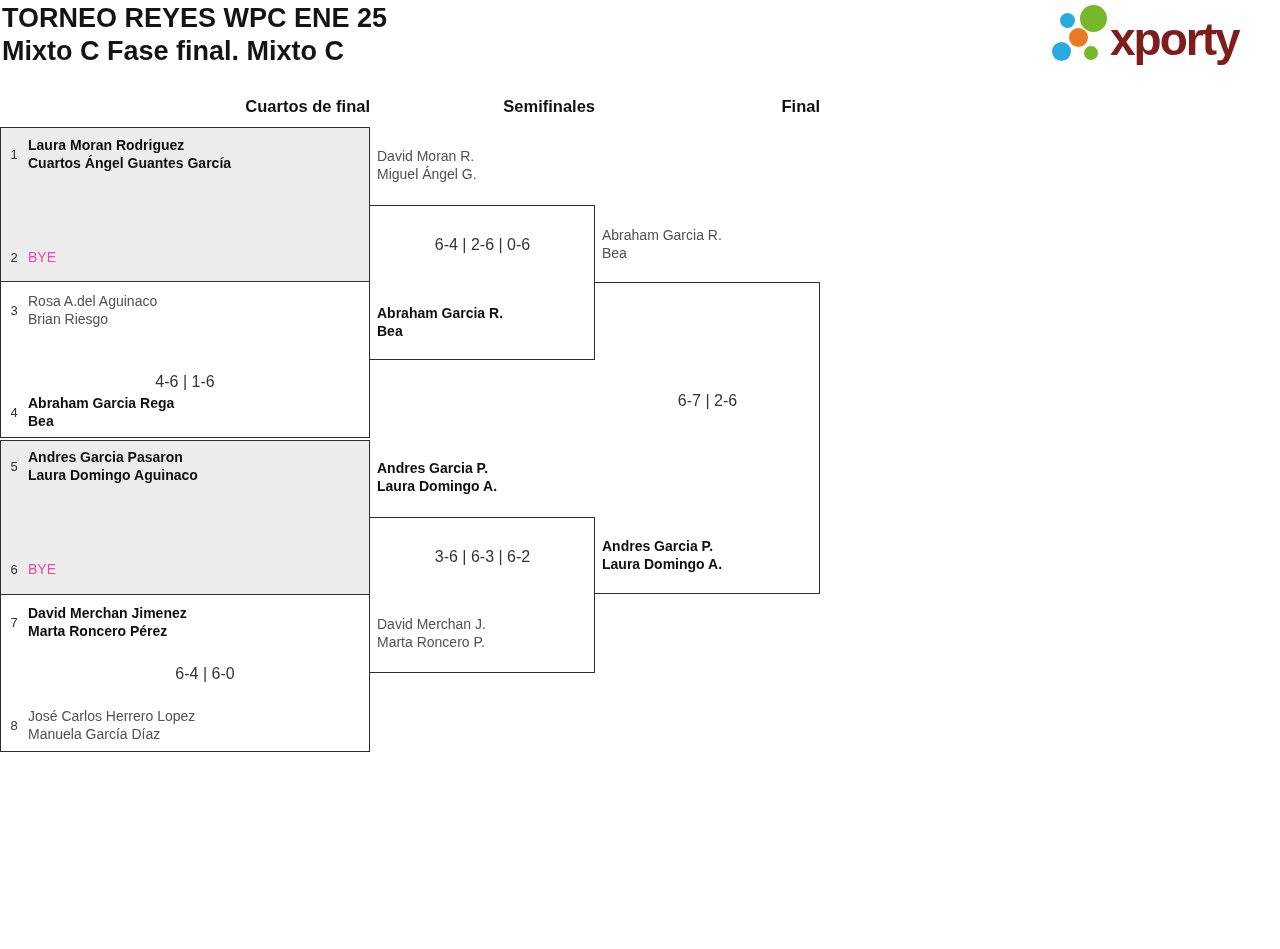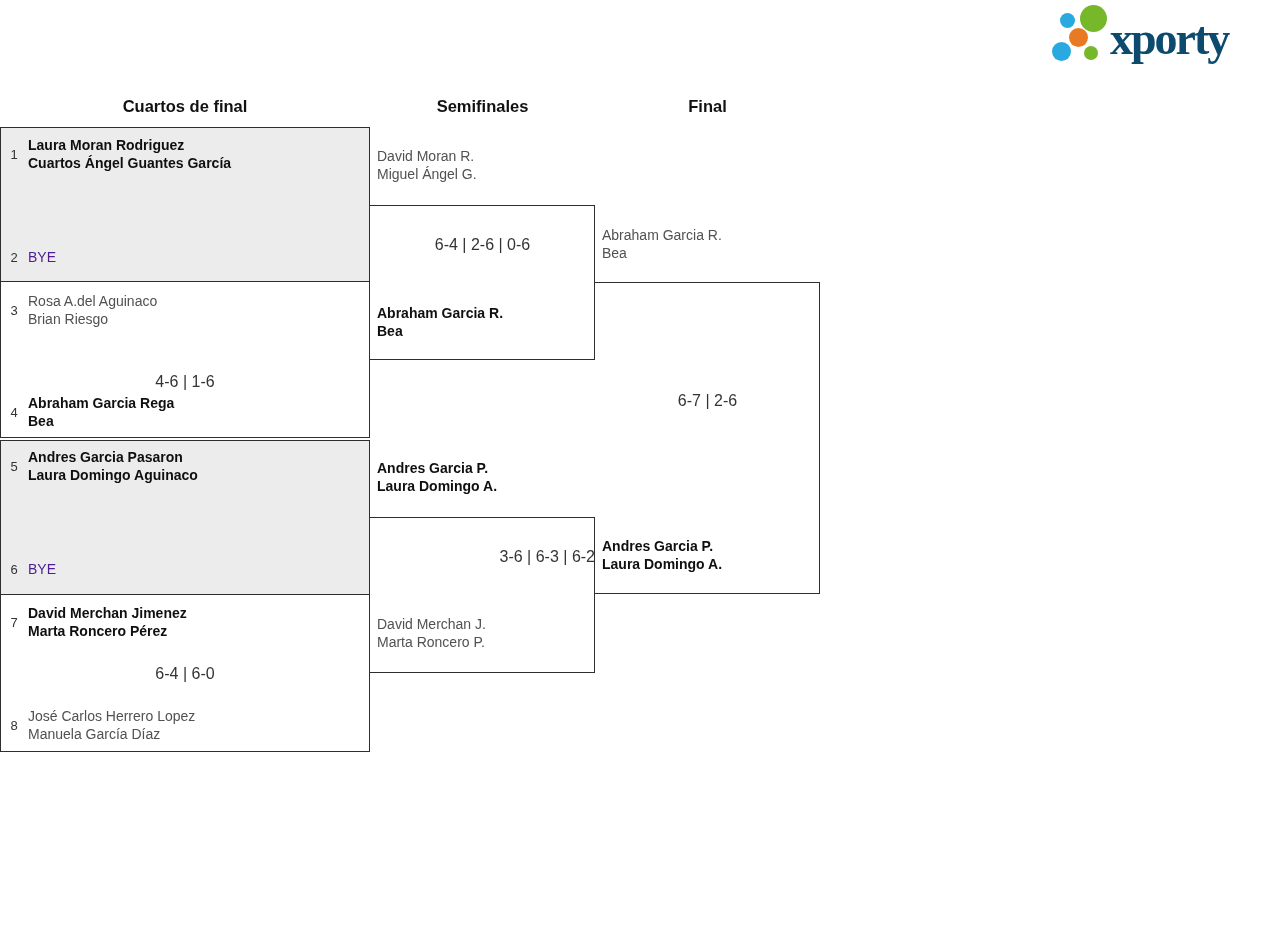--- a/index.html
+++ b/index.html
@@ -8,43 +8,43 @@
 
   
   .title-block{position:absolute;left:2px;top:2px;line-height:33px;font-size:27px;font-weight:600;color:#141414;letter-spacing:0;}
   
   .dot{position:absolute;border-radius:50%;}
   .dot-b1{left:1060px;top:13px;width:15px;height:15px;background:#2aa9e0;}
   .dot-g1{left:1080px;top:5px;width:27px;height:27px;background:#76b82a;}
   .dot-o1{left:1069px;top:28px;width:19px;height:19px;background:#e87a24;}
   .dot-b2{left:1052px;top:42px;width:19px;height:19px;background:#2aa9e0;}
   .dot-g2{left:1084px;top:46px;width:14px;height:14px;background:#76b82a;}
-  .logo-text{position:absolute;left:1110px;top:15px;font-family:Liberation Serif, serif;font-size:46px;line-height:48px;font-weight:800;letter-spacing:-2px;color:#0c4a6e;}
+  .logo-text{position:absolute;left:1110px;top:15px;font-family:Liberation Sans, sans-serif;font-size:46px;line-height:48px;font-weight:800;letter-spacing:-2px;color:#7f1d1d;}
 
   
-  .colh{position:absolute;top:97px;font-size:16.5px;font-weight:700;color:#111;text-align:center;}
+  .colh{position:absolute;top:97px;font-size:16.5px;font-weight:700;color:#111;text-align:right;}
   .colh1{left:0;width:370px;}
   .colh2{left:370px;width:225px;}
   .colh3{left:595px;width:225px;}
 
   
   .box{position:absolute;box-sizing:border-box;border:1px solid #2e2e2e;}
   .box-qf1{left:0;top:127px;width:370px;height:155px;background:#ececec;}
   .box-qf2{left:0;top:282px;width:370px;height:156px;background:#ffffff;border-top:none;}
   .box-qf3{left:0;top:440px;width:370px;height:155px;background:#ececec;}
   .box-qf4{left:0;top:595px;width:370px;height:157px;background:#ffffff;border-top:none;}
   .box-sf1{left:370px;top:205px;width:225px;height:155px;border-left:none;background:transparent;}
   .box-sf2{left:370px;top:517px;width:225px;height:156px;border-left:none;background:transparent;}
   .box-final{left:595px;top:282px;width:225px;height:312px;border-left:none;background:transparent;}
 
   
   .team{position:absolute;font-size:14px;line-height:18px;white-space:nowrap;}
   .w{font-weight:700;color:#0f0f0f;}
   .l{font-weight:400;color:#515151;}
-  .bye{font-weight:400;color:#4c1d95;}
+  .bye{font-weight:400;color:#ec4899;}
   .seed{position:absolute;width:20px;display:flex;align-items:center;justify-content:center;font-size:13px;color:#333333;}
   .score{position:absolute;font-size:16px;line-height:18px;color:#333333;text-align:center;}
 
   .s-qf1-1{left:4px;top:136px;height:36px;}
   .t-qf1-p1{left:28px;top:136px;}
   .s-qf1-2{left:4px;top:248px;height:18px;}
   .t-qf1-p2{left:28px;top:248px;}
 
   .s-qf2-1{left:4px;top:292px;height:36px;}
   .t-qf2-p1{left:28px;top:292px;}
@@ -52,41 +52,45 @@
   .s-qf2-2{left:4px;top:394px;height:36px;}
   .t-qf2-p2{left:28px;top:394px;}
 
   .s-qf3-1{left:4px;top:448px;height:36px;}
   .t-qf3-p1{left:28px;top:448px;}
   .s-qf3-2{left:4px;top:560px;height:18px;}
   .t-qf3-p2{left:28px;top:560px;}
 
   .s-qf4-1{left:4px;top:604px;height:36px;}
   .t-qf4-p1{left:28px;top:604px;}
-  .sc-qf4{left:0;width:370px;top:665px;}
+  .sc-qf4{left:0;width:370px;top:665px;padding-left:20px;}
   .s-qf4-2{left:4px;top:707px;height:36px;}
   .t-qf4-p2{left:28px;top:707px;}
 
   .t-sf1-p1{left:377px;top:147px;}
   .sc-sf1{left:370px;width:225px;top:236px;}
   .t-sf1-p2{left:377px;top:304px;}
 
   .t-sf2-p1{left:377px;top:459px;}
-  .sc-sf2{left:370px;width:225px;top:548px;text-align:right;}
+  .sc-sf2{left:370px;width:225px;top:548px;}
   .t-sf2-p2{left:377px;top:615px;}
 
   .t-f-p1{left:602px;top:226px;}
   .sc-f{left:595px;width:225px;top:392px;}
   .t-f-p2{left:602px;top:537px;}
 </style>
 </head>
 <body>
 
 <div class="canvas">
 
+  <div class="title-block">
+    <div>TORNEO REYES WPC ENE 25</div>
+    <div>Mixto C Fase final. Mixto C</div>
+  </div>
 
   <div>
     <div class="dot dot-b1"></div>
     <div class="dot dot-g1"></div>
     <div class="dot dot-o1"></div>
     <div class="dot dot-b2"></div>
     <div class="dot dot-g2"></div>
     <div class="logo-text">xporty</div>
   </div>
 

